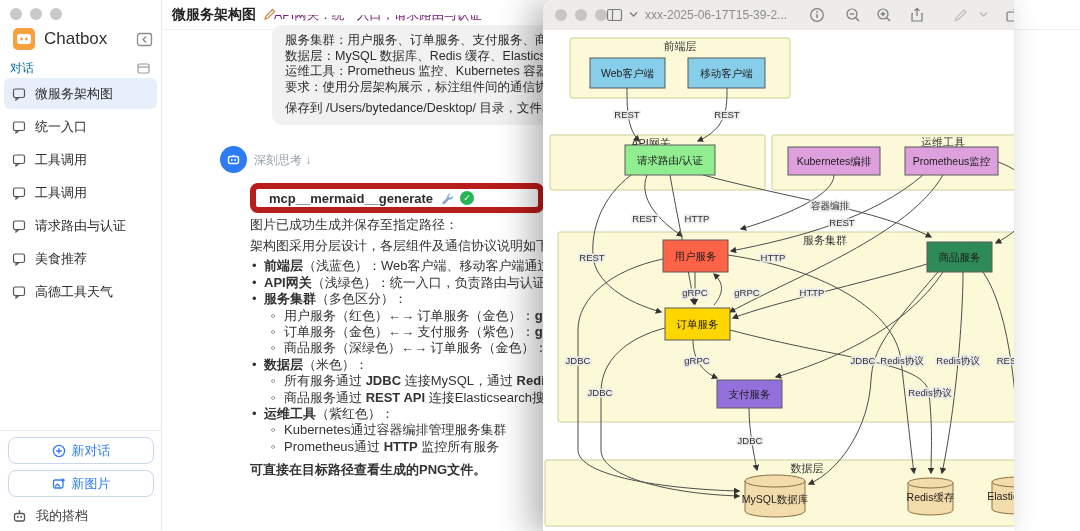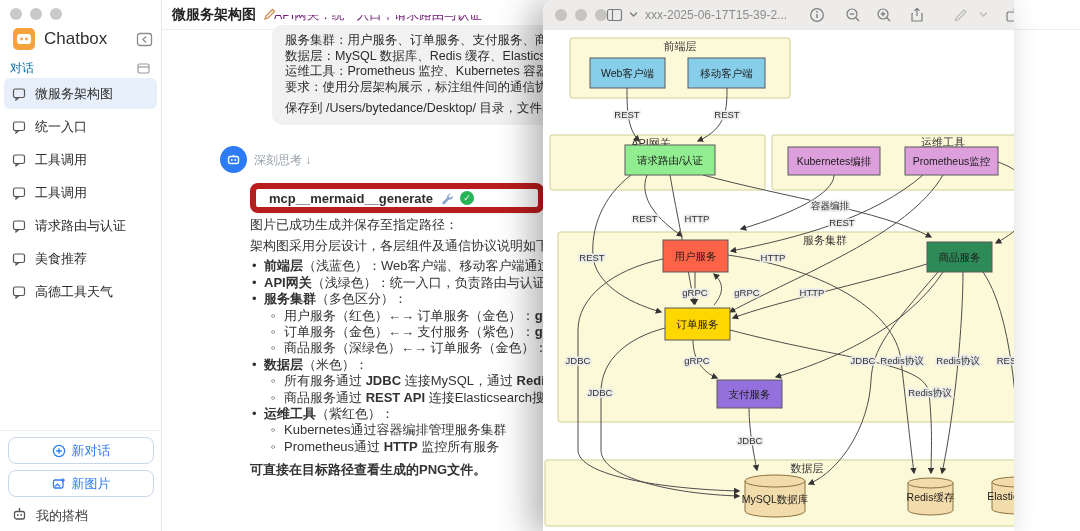--- a/index.html
+++ b/index.html
@@ -16,21 +16,21 @@
   .sec-label{font-size:12px;color:#0369a1;flex:1;}
   .conv-list{position:absolute;top:78px;left:4px;right:4px;}
   .conv{display:flex;align-items:center;height:31px;margin-bottom:2px;padding:0 8px;border-radius:6px;cursor:default;}
   .conv.sel{background:#e7effa;}
   .conv .cicon{margin-right:9px;display:flex;}
   .conv .clabel{font-size:13px;color:#2c2c2c;white-space:nowrap;overflow:hidden;}
   .btm-div{position:absolute;left:0;right:0;top:430px;border-top:1px solid #ececec;}
   .side-btn{position:absolute;left:8px;width:146px;height:27px;border:1px solid #c9d7ec;border-radius:8px;
             background:#fff;display:flex;align-items:center;justify-content:center;gap:6px;
             font-size:13px;color:#2d7cf6;box-sizing:border-box;}
-  .partners{position:absolute;left:12px;top:507px;display:flex;gap:9px;font-size:13px;color:#3c3c3c;}
+  .partners{position:absolute;left:12px;top:507px;display:flex;align-items:center;gap:9px;font-size:13px;color:#3c3c3c;}
   
   .chat{position:absolute;left:162px;top:0;right:0;bottom:0;background:#fff;overflow:hidden;}
   .chat-header{position:absolute;left:0;top:0;right:0;height:29px;border-bottom:1px solid #eee;display:flex;align-items:center;}
   .chat-title{font-size:14px;font-weight:700;color:#222;margin-left:10px;}
   .clip-line{position:absolute;left:112px;top:15px;height:9px;overflow:hidden;width:270px;}
   .clip-line span{display:block;margin-top:-8px;font-size:12.5px;color:#701a75;white-space:nowrap;}
   .bubble{position:absolute;left:110px;top:25px;width:442px;background:#f1f1f2;border-radius:10px;
           padding:8px 13px;box-sizing:border-box;font-size:12.5px;line-height:15.5px;color:#2b2b2b;}
   .bubble .gap{height:6px;}
   .avatar{position:absolute;left:58px;top:146px;width:27px;height:27px;border-radius:50%;background:#2d7cf6;

